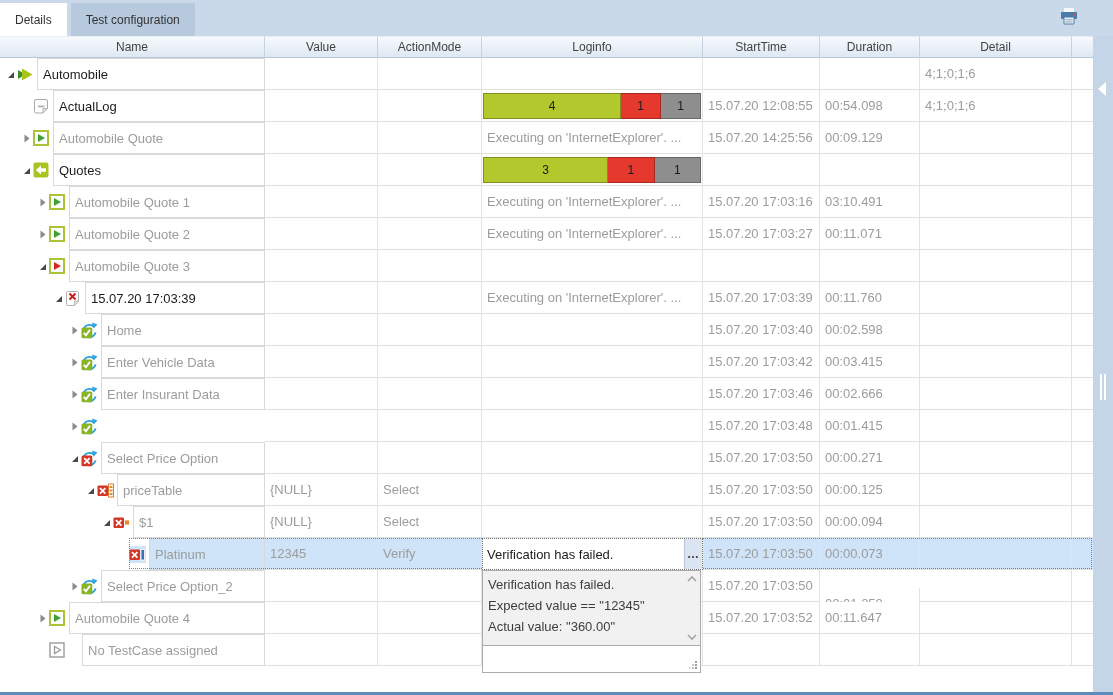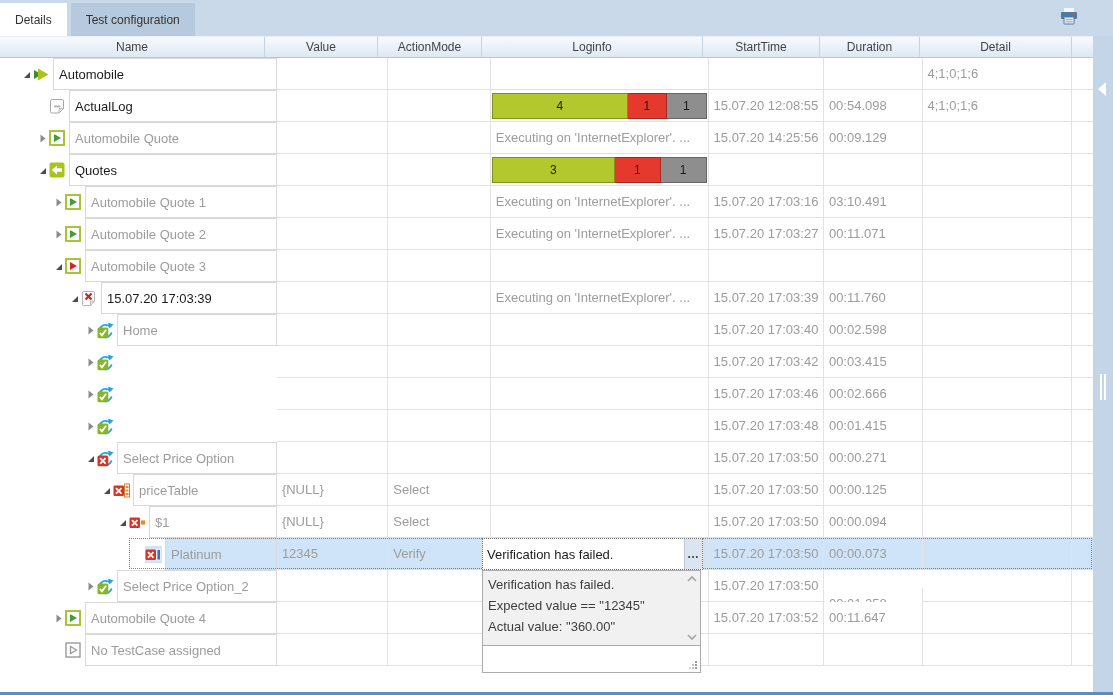--- a/index.html
+++ b/index.html
@@ -14,21 +14,21 @@
   .tab.inactive { background:#b7c9dd; margin-left:4px; }
   .printer-btn { position:absolute; top:6px; right:32px; width:24px; height:24px;
                  display:flex; align-items:center; justify-content:center; }
   
   .grid-header { position:absolute; top:36px; left:0; height:22px; display:flex; }
   .hcell { height:22px; background:linear-gradient(#f7fafd,#dde8f3); border-right:1px solid #c6d3e0;
            border-bottom:1px solid #b9c8d6; border-top:1px solid #e7eef6;
            display:flex; align-items:center; justify-content:center;
            font-size:12px; color:#424242; }
   
-  .grid-body { position:absolute; top:58px; left:0; width:1093px;padding-left:16px; }
+  .grid-body { position:absolute; top:58px; left:0; width:1093px; }
   .row { display:flex; height:32px; position:relative; background:#fff; }
   .cell { height:32px; border-right:1px solid #e3e3e3; border-bottom:1px solid #e0e0e0;
           overflow:hidden; white-space:nowrap; font-size:13px; color:#9c9c9c;
           display:flex; align-items:center; padding:0 5px; }
   .cell.filler { border-right:none; padding:0; }
   .row.selected .cell { background:#cfe4f8; }
   .name-cell { width:265px; height:32px; position:relative; padding:0; border:none; display:block; }
   .name-box { position:absolute; top:0; bottom:0; right:0; border:1px solid #d9d9d9;
               display:flex; align-items:center; padding-left:5px; background:#fff; }
   .row.selected .name-box { background:#cfe4f8; }
@@ -321,40 +321,46 @@
         <div class="name-cell">
           <span class="expander" style="left: 69px;"><svg width="11" height="11" viewBox="0 0 11 11">
               <path d="M3.5 1.5 L8.5 5.5 L3.5 9.5 Z" fill="#8a8a8a"></path>
             </svg></span>
           <span class="icon-holder" style="left: 81px;"><svg width="17" height="17" viewBox="0 0 17 17">
               <path d="M13.2 5 A6.2 6.2 0 1 0 14.6 10.4" fill="none" stroke="#2ba3d8" stroke-width="1.9"></path>
               <path d="M11 0.5 L16.5 2.5 L12.5 6.5 Z" fill="#2ba3d8"></path>
               <rect x="0.5" y="5.5" width="10.8" height="10.8" rx="1.5" fill="#87b526"></rect>
               <path d="M2.8 10.8 L5 13.3 L9 7.8" stroke="#ffffff" stroke-width="1.9" fill="none"></path>
             </svg></span>
+          <div class="name-box" style="left: 101px;">
+            <span class="name-text gray">Enter Vehicle Data</span>
+          </div>
         </div>
         <div class="cell" style="width: 113px;"></div>
         <div class="cell" style="width: 104px;"></div>
         <div class="cell" style="width: 221px;"></div>
         <div class="cell" style="width: 117px;">15.07.20 17:03:42</div>
         <div class="cell" style="width: 100px;">00:03.415</div>
         <div class="cell" style="width: 152px;"></div>
         <div class="cell filler" style="width: 21px;"></div>
       </div>
       <div class="row">
         <div class="name-cell">
           <span class="expander" style="left: 69px;"><svg width="11" height="11" viewBox="0 0 11 11">
               <path d="M3.5 1.5 L8.5 5.5 L3.5 9.5 Z" fill="#8a8a8a"></path>
             </svg></span>
           <span class="icon-holder" style="left: 81px;"><svg width="17" height="17" viewBox="0 0 17 17">
               <path d="M13.2 5 A6.2 6.2 0 1 0 14.6 10.4" fill="none" stroke="#2ba3d8" stroke-width="1.9"></path>
               <path d="M11 0.5 L16.5 2.5 L12.5 6.5 Z" fill="#2ba3d8"></path>
               <rect x="0.5" y="5.5" width="10.8" height="10.8" rx="1.5" fill="#87b526"></rect>
               <path d="M2.8 10.8 L5 13.3 L9 7.8" stroke="#ffffff" stroke-width="1.9" fill="none"></path>
             </svg></span>
+          <div class="name-box" style="left: 101px;">
+            <span class="name-text gray">Enter Insurant Data</span>
+          </div>
         </div>
         <div class="cell" style="width: 113px;"></div>
         <div class="cell" style="width: 104px;"></div>
         <div class="cell" style="width: 221px;"></div>
         <div class="cell" style="width: 117px;">15.07.20 17:03:46</div>
         <div class="cell" style="width: 100px;">00:02.666</div>
         <div class="cell" style="width: 152px;"></div>
         <div class="cell filler" style="width: 21px;"></div>
       </div>
       <div class="row">
@@ -509,21 +515,21 @@
         <div class="cell" style="width: 100px;">00:11.647</div>
         <div class="cell" style="width: 152px;"></div>
         <div class="cell filler" style="width: 21px;"></div>
       </div>
       <div class="row">
         <div class="name-cell">
           <span class="icon-holder" style="left: 49px;"><svg width="16" height="16" viewBox="0 0 16 16">
               <rect x="1" y="1" width="14" height="14" fill="#ffffff" stroke="#9a9a9a" stroke-width="1.4"></rect>
               <path d="M5.5 4.5 L11.5 8 L5.5 11.5 Z" fill="none" stroke="#9a9a9a" stroke-width="1.3"></path>
             </svg></span>
-          <div class="name-box" style="left: 69px;">
+          <div class="name-box" style="left: 82px;">
             <span class="name-text gray">No TestCase assigned</span>
           </div>
         </div>
         <div class="cell" style="width: 113px;"></div>
         <div class="cell" style="width: 104px;"></div>
         <div class="cell" style="width: 221px;"></div>
         <div class="cell" style="width: 117px;"></div>
         <div class="cell" style="width: 100px;"></div>
         <div class="cell" style="width: 152px;"></div>
         <div class="cell filler" style="width: 21px;"></div>

